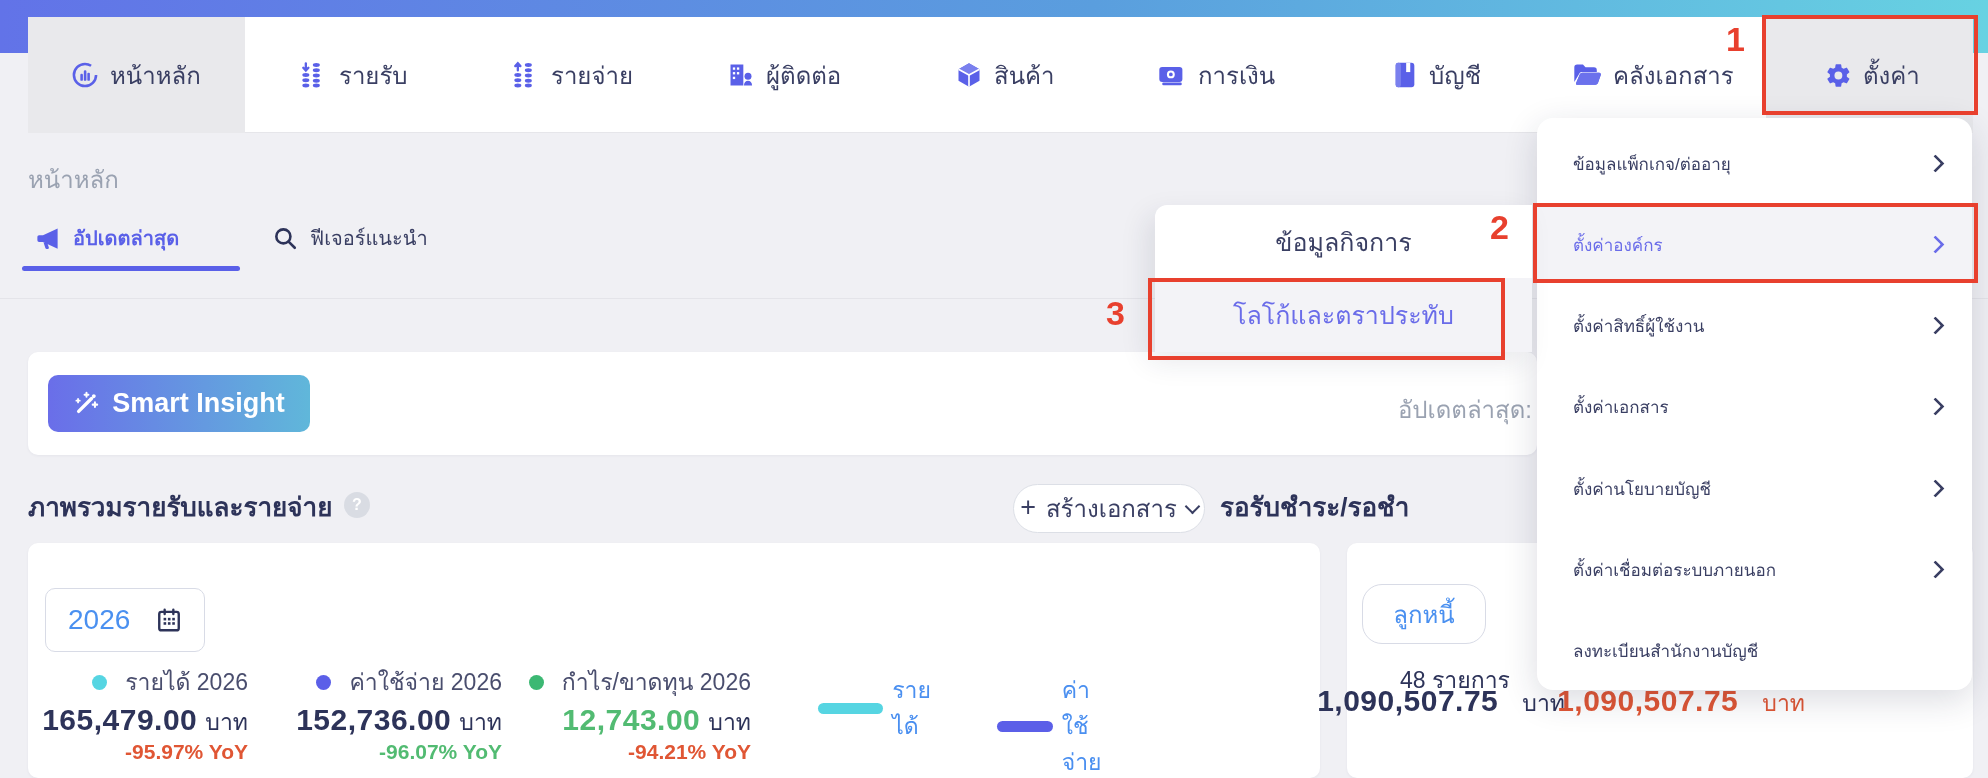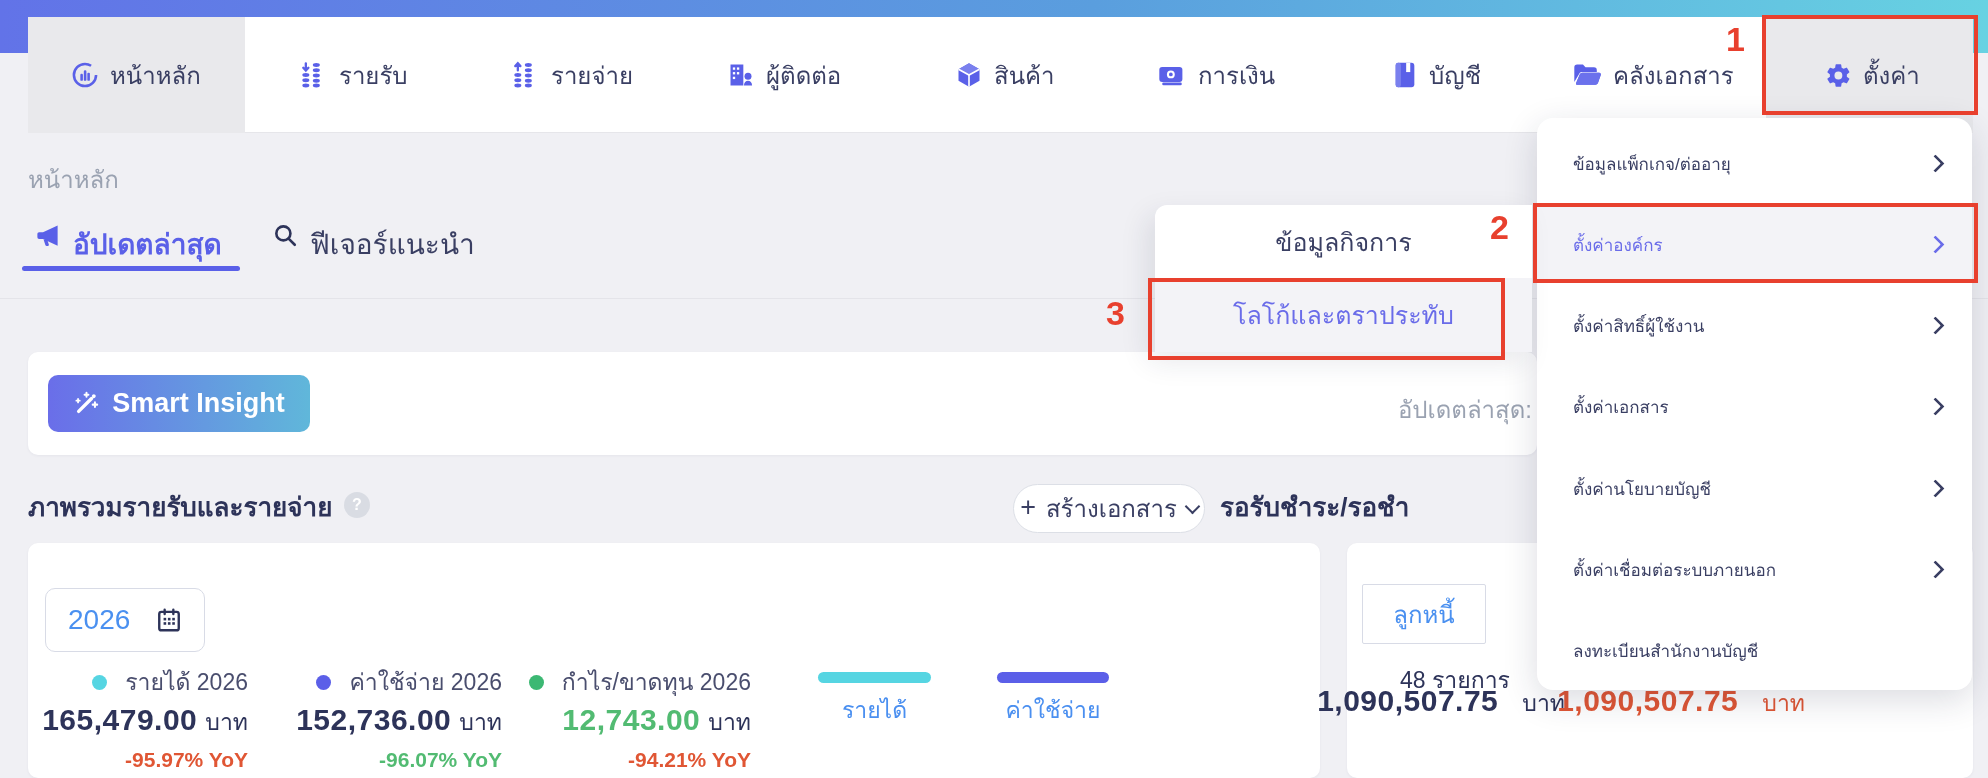--- a/index.html
+++ b/index.html
@@ -7,21 +7,21 @@
   #screen{position:relative;width:1988px;height:778px;background:#f0f0f4;overflow:hidden}
   .abs{position:absolute}
   
   .grad{left:0;top:0;width:1988px;height:53px;background:linear-gradient(90deg,#6273e8 0%,#5a9ede 55%,#67d2e2 100%)}
   .navpanel{left:28px;top:17px;width:1945px;height:116px;background:#fff;border-radius:10px 10px 0 0;border-bottom:1px solid #e6e6ea;box-sizing:border-box}
   .nav-active-bg{top:17px;height:116px;background:#e9e9ec}
   .navitem{top:17px;height:116px;display:flex;align-items:center;gap:11px;color:#3a3f63;font-size:24px;font-weight:500;z-index:3}
   .navitem svg{display:block}
   
   .breadcrumb{left:28px;top:160px;font-size:24px;color:#9aa2b1}
-  .tab{display:flex;align-items:flex-start;gap:12px;font-size:28px}
+  .tab{display:flex;align-items:center;gap:12px;font-size:20px}
   .tab1{left:34px;top:222px;color:#5a60e8;font-weight:700}
   .tab2{left:272px;top:222px;color:#3a3f63;font-weight:500}
   .tab-underline{left:22px;top:266px;width:218px;height:5px;border-radius:3px;background:#5a60e8}
   .divider{left:0;top:298px;width:1988px;height:1px;background:#e4e4e9}
   .card{background:#fff;border-radius:10px;box-shadow:0 1px 3px rgba(40,45,80,.05)}
   .si-card{left:28px;top:352px;width:1509px;height:103px}
   .si-btn{left:48px;top:375px;width:262px;height:57px;border-radius:10px;background:linear-gradient(90deg,#6a6ee9 0%,#60b7da 100%);display:flex;align-items:center;justify-content:center;gap:12px;color:#fff;font-size:27px;font-weight:700}
   .updated{left:1320px;top:390px;width:212px;font-size:24px;color:#9aa2b1;text-align:right;white-space:nowrap;overflow:hidden}
   .h1{font-size:26px;font-weight:700;color:#2d3359;white-space:nowrap}
   .help{left:344px;top:492px;width:26px;height:26px;border-radius:50%;background:#d9dce3;color:#fff;font-size:16px;font-weight:700;display:flex;align-items:center;justify-content:center}
@@ -34,26 +34,26 @@
   .yearbox{left:45px;top:588px;width:160px;height:64px;border:1px solid #d8dbe6;border-radius:10px;box-sizing:border-box;display:flex;align-items:center;justify-content:space-between;padding:0 22px;background:#fff}
   .yeartext{color:#4a90f0;font-size:28px}
   .stat{display:flex;flex-direction:column;align-items:flex-end}
   .srow{display:flex;align-items:center;gap:18px;font-size:23px;color:#4a4e6e;height:28px}
   .dot{width:15px;height:15px;border-radius:50%}
   .dot-cyan{background:#56d5e2}.dot-indigo{background:#5b5fe8}.dot-green{background:#3cb873}
   .vrow{margin-top:7px;display:flex;align-items:baseline;gap:8px}
   .vmain{font-size:30px;font-weight:700;letter-spacing:.5px}
   .v-navy{color:#2d3359}.v-green{color:#52bb72}
   .unit{font-size:23px;color:#2d3359}
-  .yoy{margin-top:8px;font-size:21px;font-weight:700}
+  .yoy{margin-top:0;font-size:21px;font-weight:700}
   .c-orange{color:#e05634}.c-green{color:#52bb72}
-  .legend{display:flex;flex-direction:column;align-items:center;gap:9px}
+  .legend{display:flex;flex-direction:row;align-items:center;gap:9px}
   .lbar{width:100%;height:11px;border-radius:6px}
   .llabel{font-size:23px;color:#4a8ff0}
-  .debtor-tab{left:1362px;top:584px;width:124px;height:60px;border:1px solid #d8dbe6;border-radius:2px;background:#fff;box-sizing:border-box;display:flex;align-items:center;justify-content:center;color:#4a90f0;font-size:24px}
+  .debtor-tab{left:1362px;top:584px;width:124px;height:60px;border:1px solid #d8dbe6;border-radius:20px;background:#fff;box-sizing:border-box;display:flex;align-items:center;justify-content:center;color:#4a90f0;font-size:24px}
   .count{left:1388px;top:662px;width:134px;text-align:center;font-size:23px;color:#2d3359}
   .amount{top:684px;display:flex;align-items:baseline;gap:24px;justify-content:flex-end}
   
   .dropdown{left:1537px;top:118px;width:435px;height:572px;background:#fff;border-radius:16px;box-shadow:0 10px 34px rgba(30,35,70,.16);z-index:20}
   .mi{left:0;width:435px;height:78px;display:flex;align-items:center;justify-content:space-between;padding:0 30px 0 36px;box-sizing:border-box;font-size:17px;color:#3a3f63}
   .mi.hl{background:#f3f3f7;color:#6a6ce9}
   .chev-right{width:10px;height:10px;border-top:3px solid #3a3f63;border-right:3px solid #3a3f63;transform:rotate(45deg);border-radius:1px}
   .mi.hl .chev-right{border-color:#6a6ce9}
   .submenu{left:1155px;top:205px;width:377px;height:147px;background:#fff;border-radius:12px 0 0 12px;box-shadow:-8px 10px 28px rgba(30,35,70,.10);z-index:20}
   .smi{left:0;width:377px;display:flex;align-items:center;justify-content:center;font-size:25px;color:#3a3f63}

